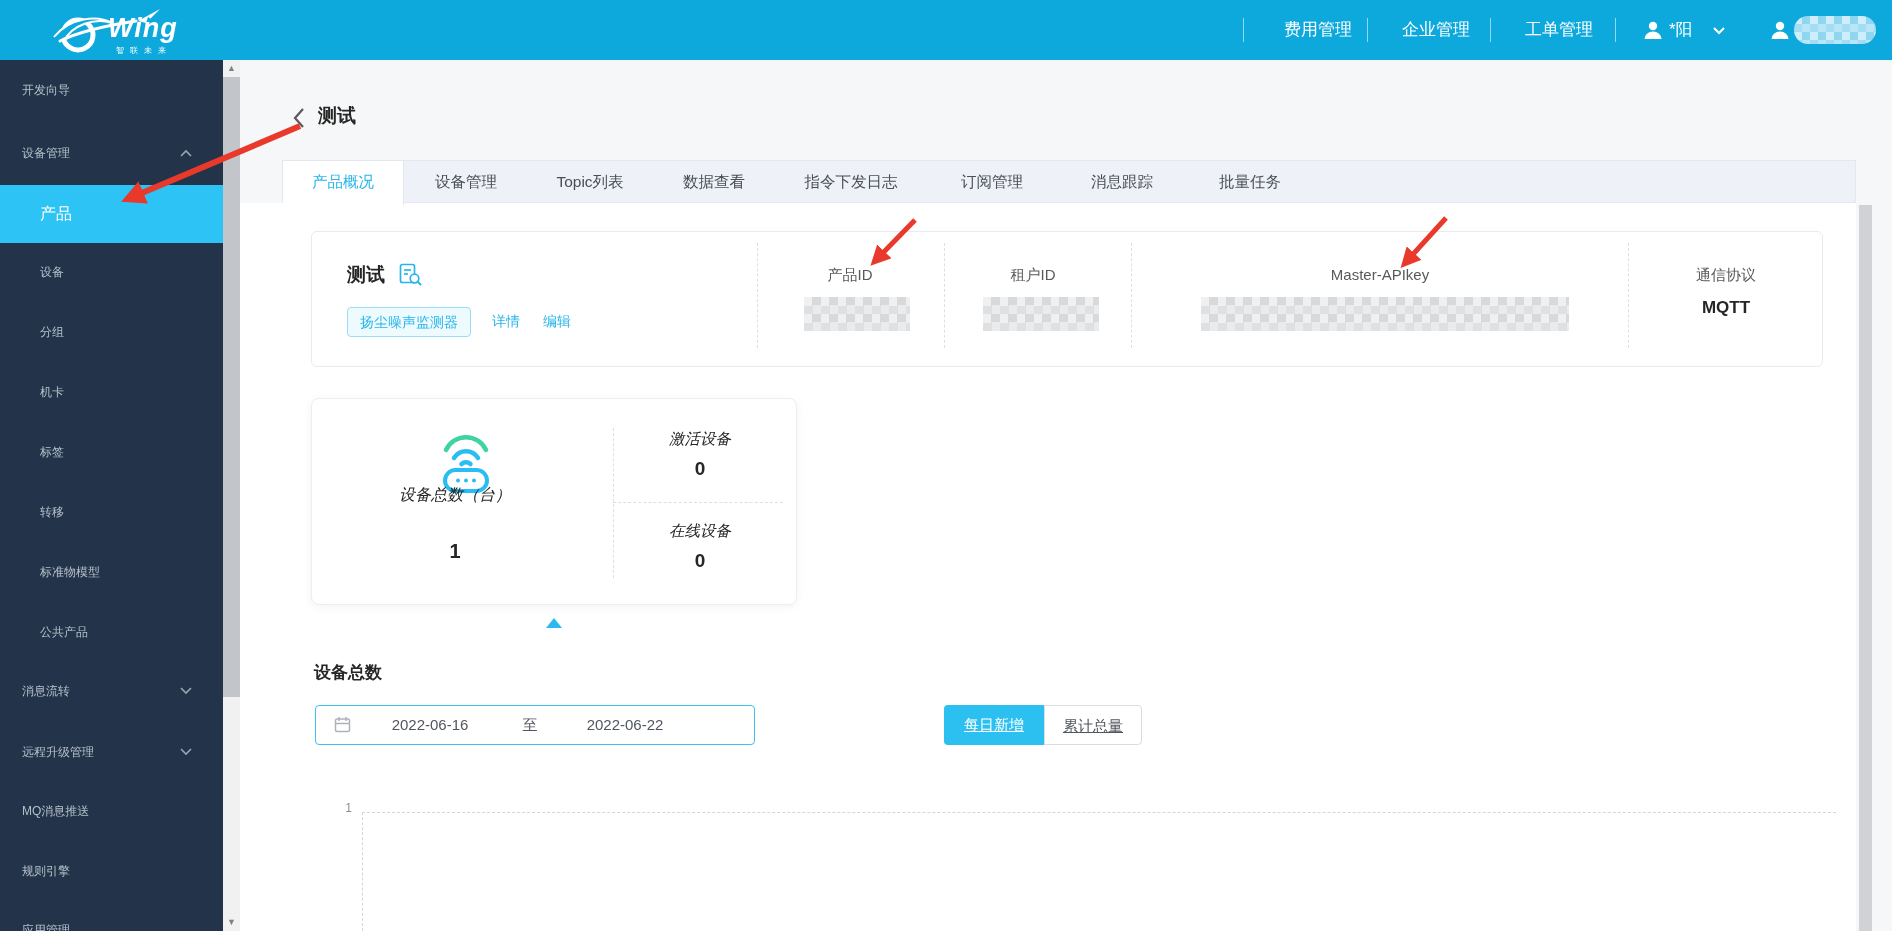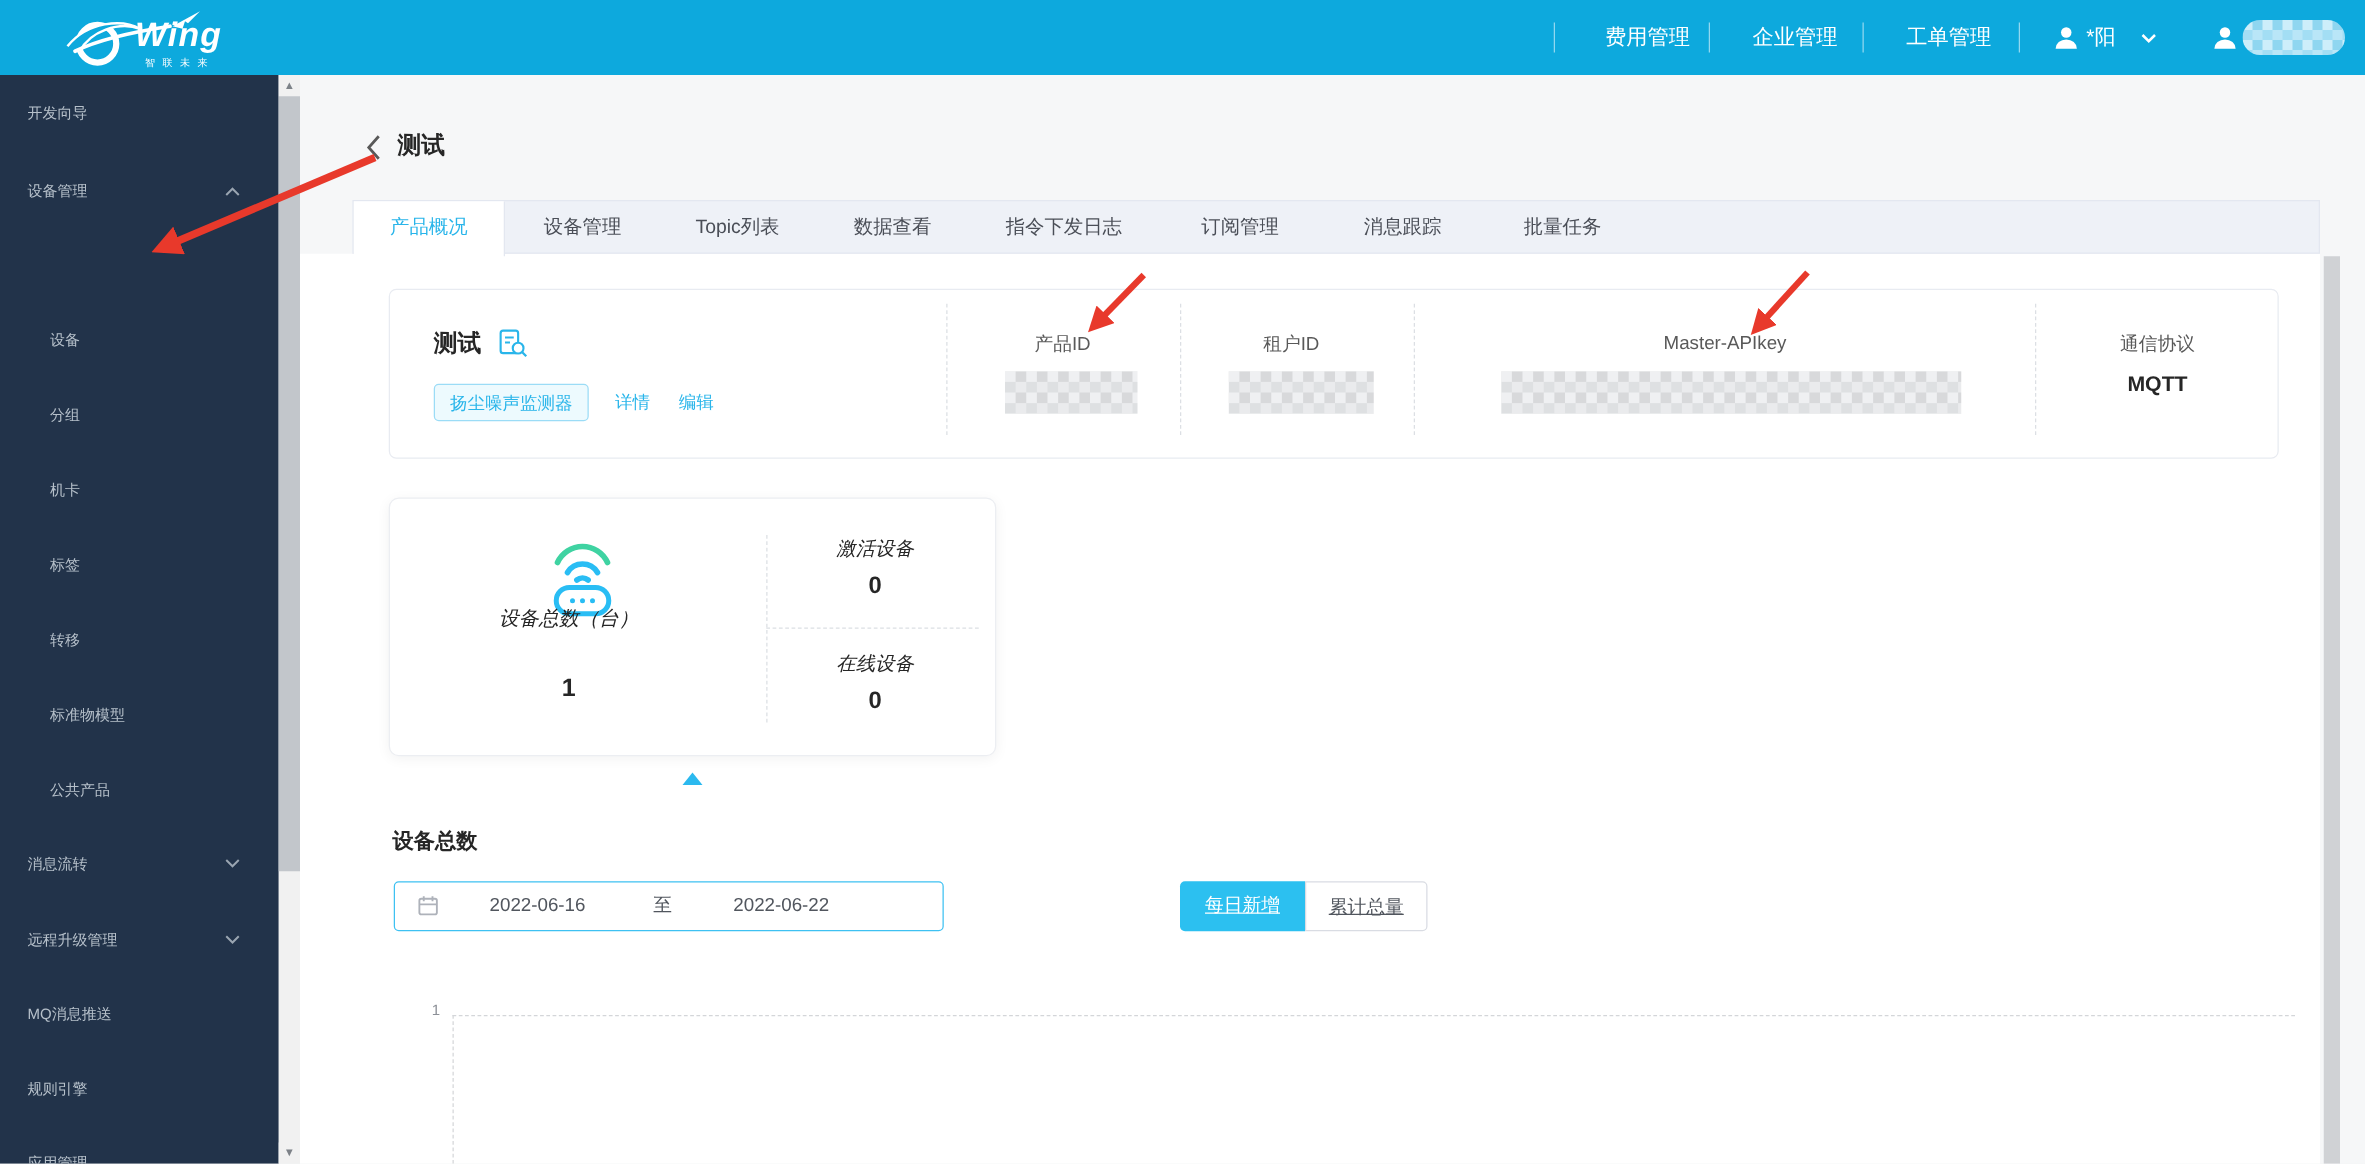--- a/index.html
+++ b/index.html
@@ -112,20 +112,23 @@
   </div>
 
   <div class="abs sidebar">
     <div class="abs sb-item" style="top:10px">开发向导</div>
 
     <div class="abs sb-item" style="top:73px">设备管理</div>
     <svg class="abs sb-chev" style="top:89px" width="12" height="8" viewBox="0 0 12 8">
       <polyline points="1,7 6,2 11,7" fill="none" stroke="#9aa5b1" stroke-width="1.6"></polyline>
     </svg>
 
+    <div class="abs sb-active-block">
+      <span class="sb-active-label">产品</span>
+    </div>
 
     <div class="abs sb-item sb-sub" style="top:192px">设备</div>
     <div class="abs sb-item sb-sub" style="top:252px">分组</div>
     <div class="abs sb-item sb-sub" style="top:312px">机卡</div>
     <div class="abs sb-item sb-sub" style="top:372px">标签</div>
     <div class="abs sb-item sb-sub" style="top:432px">转移</div>
     <div class="abs sb-item sb-sub" style="top:492px">标准物模型</div>
     <div class="abs sb-item sb-sub" style="top:552px">公共产品</div>
 
     <div class="abs sb-item" style="top:611px">消息流转</div>

